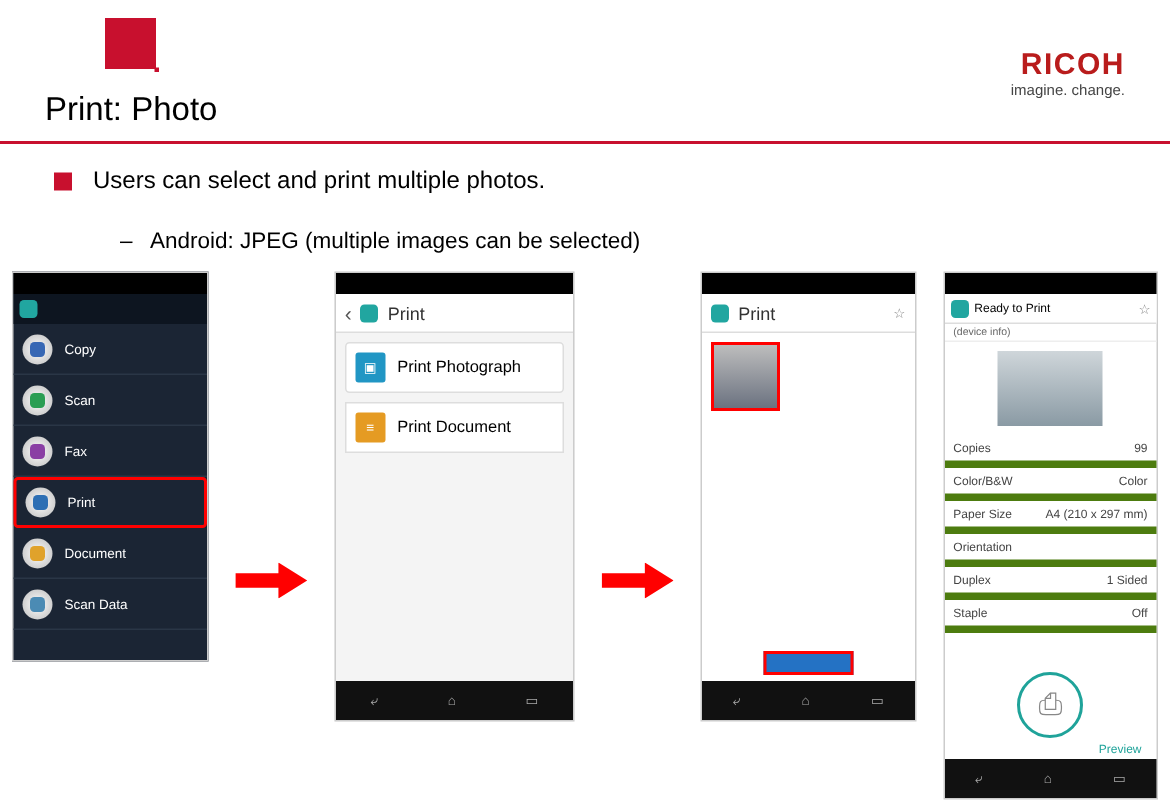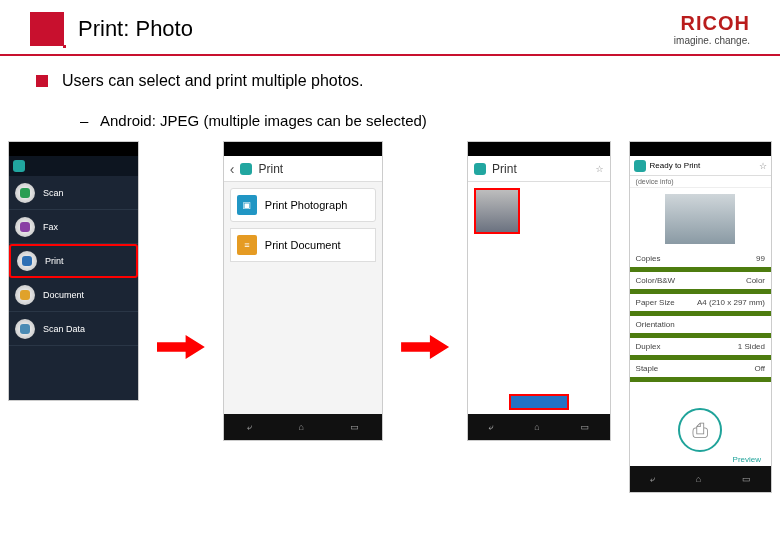--- a/index.html
+++ b/index.html
@@ -11,21 +11,21 @@
       color: #000;
       position: relative;
     }
     .header {
       display: flex;
       align-items: center;
       justify-content: space-between;
       padding: 12px 30px 8px 30px;
       border-bottom: 2px solid #c8102e;
     }
-    .title-area { display: flex; align-items: center; gap: 14px; }
+    .title-area { display: flex; align-items: center; gap: 14px; flex-direction: column; }
     .title-block {
       width: 34px; height: 34px;
       background: #c8102e;
       position: relative;
     }
     .title-block::after {
       content: "";
       position: absolute;
       right: -2px; bottom: -2px;
       width: 3px; height: 3px;
@@ -191,20 +191,26 @@
 <div class="shots">
 
   <div class="shot shot1">
     <div class="status-bar-dark"></div>
     <div class="app-bar-dark">
       <span class="mini-icon"></span>
     </div>
     <div class="menu-list">
       <div class="menu-item">
           <span class="circ">
+            <span style="background:#3767b4"></span>
+          </span>
+          <span>Copy</span>
+        </div>
+      <div class="menu-item">
+          <span class="circ">
             <span style="background:#2a9e53"></span>
           </span>
           <span>Scan</span>
         </div>
       <div class="menu-item">
           <span class="circ">
             <span style="background:#8a3fa4"></span>
           </span>
           <span>Fax</span>
         </div>

